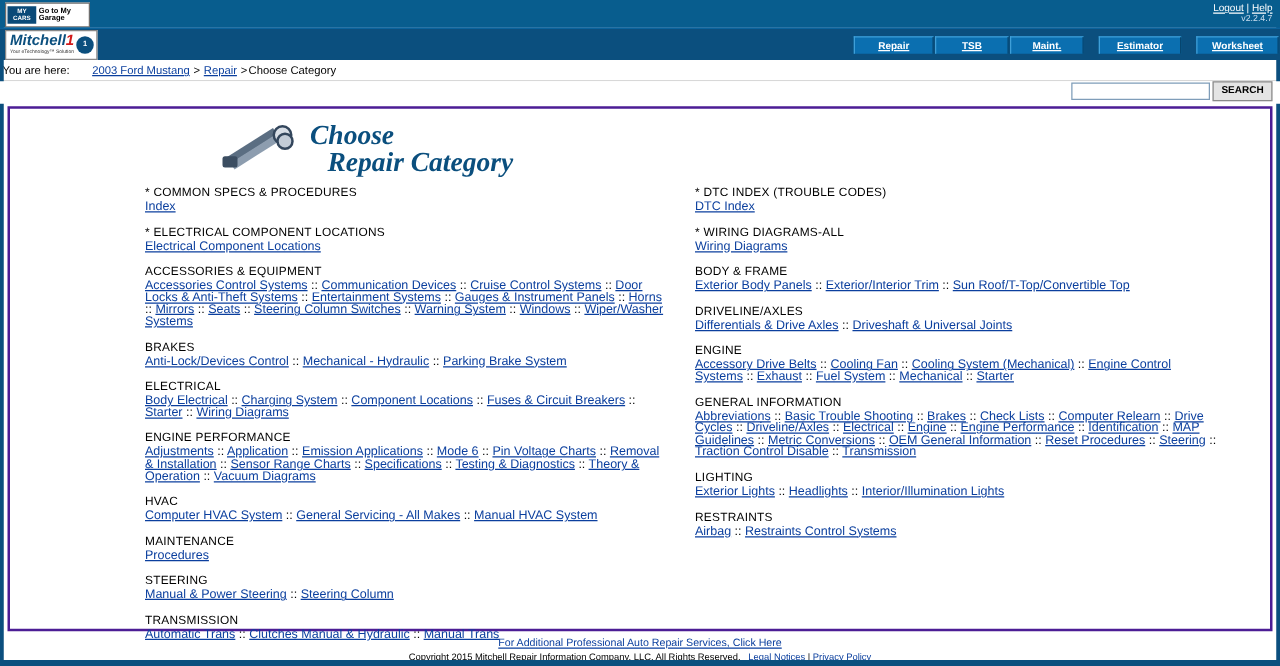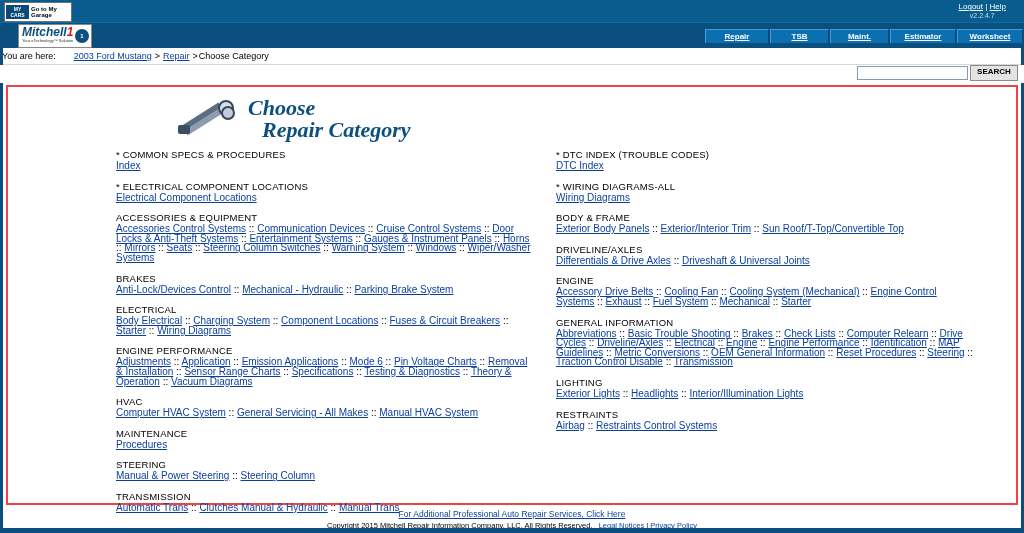--- a/index.html
+++ b/index.html
@@ -18,49 +18,48 @@
     position:absolute;left:4px;top:2px;width:66px;height:18px;
     background:#ffffff;border:1px solid #6e6e6e;
     display:flex;align-items:center;
   }
   .mycars .mc-logo{
     font-size:5px;font-weight:bold;color:#fff;background:#0a4a78;
     padding:1px 2px;margin-left:1px;line-height:6px;text-align:center;
   }
   .mycars .mc-text{font-size:6px;line-height:6px;margin-left:2px;color:#000;font-weight:bold;}
   .top-right{
-    position:absolute;right:18px;top:2px;text-align:center;color:#ffffff;font-size:8px;line-height:9px;
+    position:absolute;right:6px;top:2px;text-align:right;color:#ffffff;font-size:8px;line-height:9px;
   }
   .top-right a{color:#ffffff;text-decoration:underline;}
   .ver{font-size:7px;color:#cddff0;}
 
   
   .brandbar{height:25px;background:#0b4f7e;position:relative;border-top:1px solid #0c6ba6;}
   .brand{
     position:absolute;left:4px;top:1px;width:72px;height:22px;background:#ffffff;
     border:1px solid #888;
-    margin-left:14px;
   }
   .brand .b1{font-size:12px;font-weight:bold;color:#0b4f7e;line-height:12px;padding:1px 0 0 3px;font-style:italic;}
   .brand .b1 b{color:#d21a1a;}
   .brand .b2{font-size:4px;color:#333;padding-left:3px;line-height:5px;}
   .brand .dot{
     position:absolute;right:2px;top:4px;width:14px;height:14px;border-radius:50%;
     background:#0b4f7e;color:#fff;font-size:6px;text-align:center;line-height:14px;font-weight:bold;
   }
   .navtabs{
     position:absolute;right:0;top:6px;height:19px;display:flex;align-items:stretch;
   }
   .navtabs .navtab{
     width:57px;height:13px;margin-right:1px;background:#0b6fb0;
     border-top:1px solid #3f9fd8;border-left:1px solid #3f9fd8;border-right:1px solid #06456e;
     color:#ffffff;font-size:8px;font-weight:bold;text-align:center;line-height:13px;
     text-decoration:underline;cursor:pointer;
   }
-  .navtabs .navtab.wide{width:64px;}
+  .navtabs .navtab.wide{width:64px;margin-left:11px;}
   .navtabs .navtab.first{width:62px;}
 
   
   .crumbbar{
     height:16px;background:#ffffff;border-bottom:1px solid #d8d8d8;
     display:flex;align-items:center;padding-left:2px;font-size:9px;color:#000;
   }
   .crumbbar a{color:#0b3f9e;text-decoration:underline;margin:0 2px;}
   .crumbbar .sep{color:#000;margin:0 1px;}
   .crumbbar .youhere{font-weight:normal;color:#000;margin-right:16px;}
@@ -73,21 +72,21 @@
   .searchstrip input[type=text]{
     width:105px;height:12px;border:1px solid #7f9db9;font-size:9px;padding:0 2px;
   }
   .searchstrip .sbtn{
     margin-left:2px;height:14px;min-width:40px;background:#e4e4e4;border:1px solid #8a8a8a;
     font-size:8px;font-weight:bold;line-height:12px;text-align:center;padding:0 3px;cursor:pointer;
   }
 
   
   .panel{
-    margin:2px 6px 0 6px;height:420px;border:2px solid #ef4444;background:#ffffff;position:relative;
+    margin:2px 6px 0 6px;height:420px;border:2px solid #4c1d95;background:#ffffff;position:relative;
     box-sizing:border-box;
   }
   .panel-header{
     height:55px;position:relative;
   }
   .wrench{
     position:absolute;left:168px;top:12px;width:70px;height:38px;
   }
   .title-img{
     position:absolute;left:240px;top:10px;color:#0b4f7e;font-style:italic;font-weight:bold;

